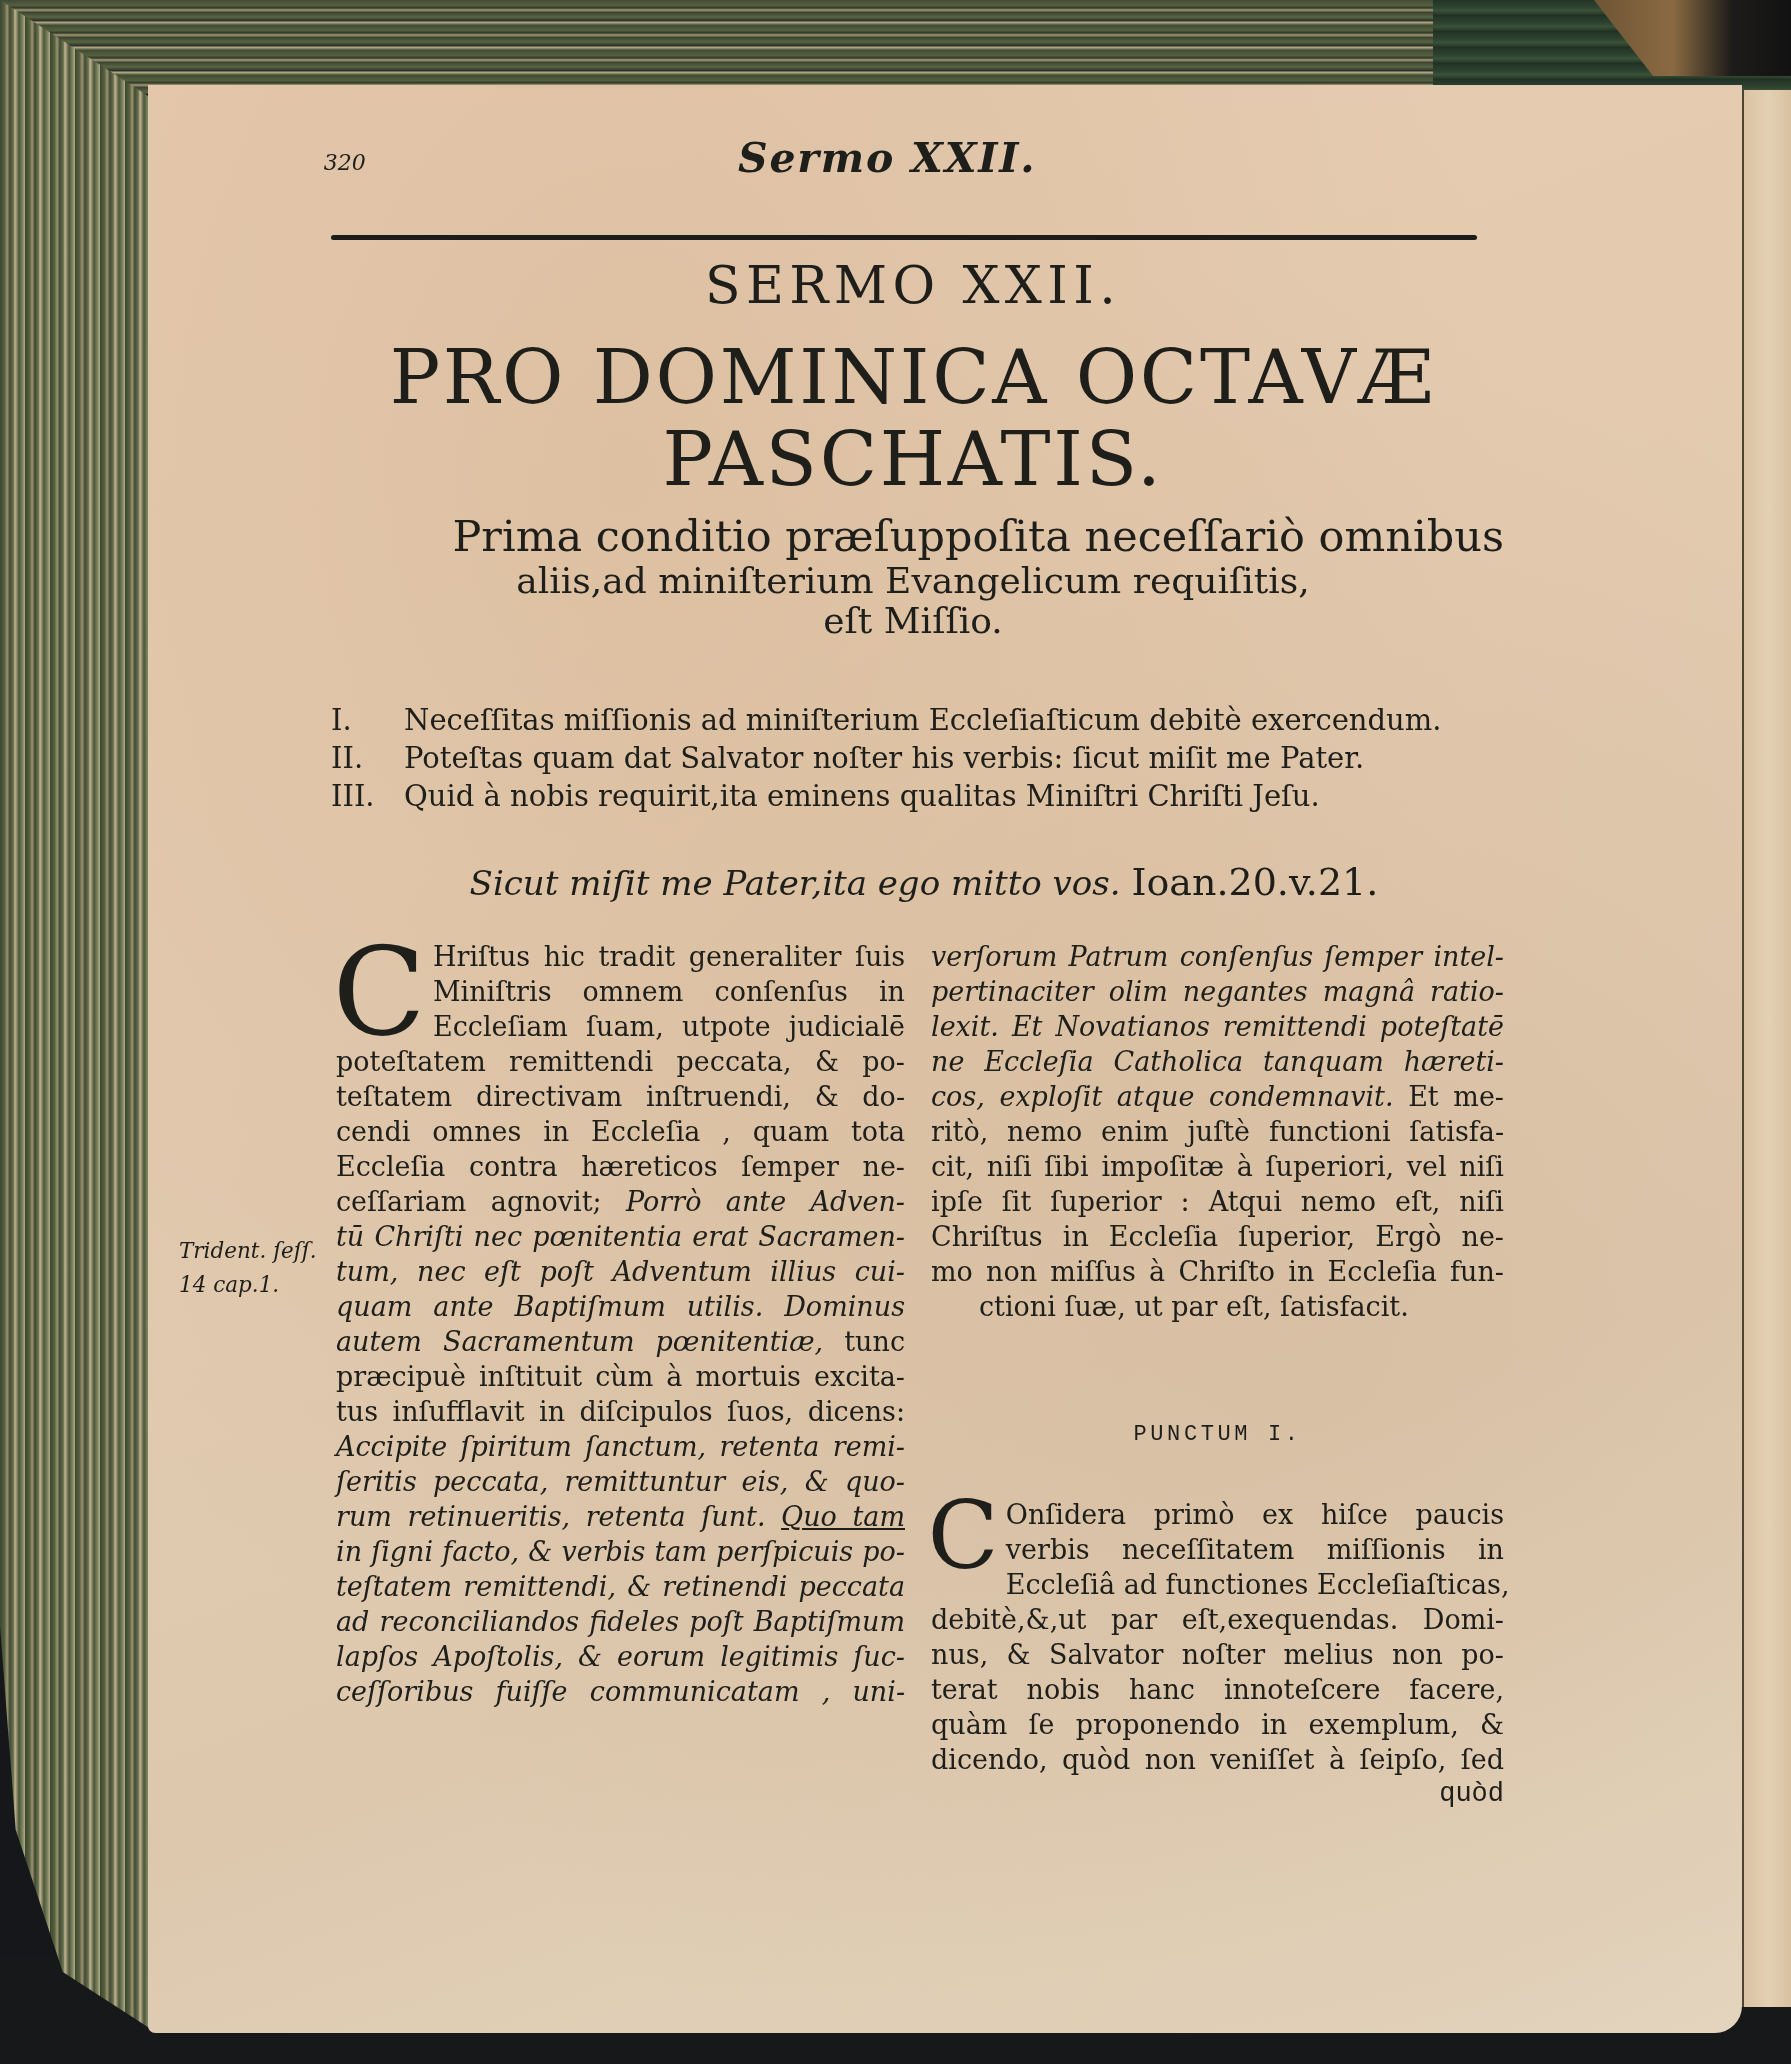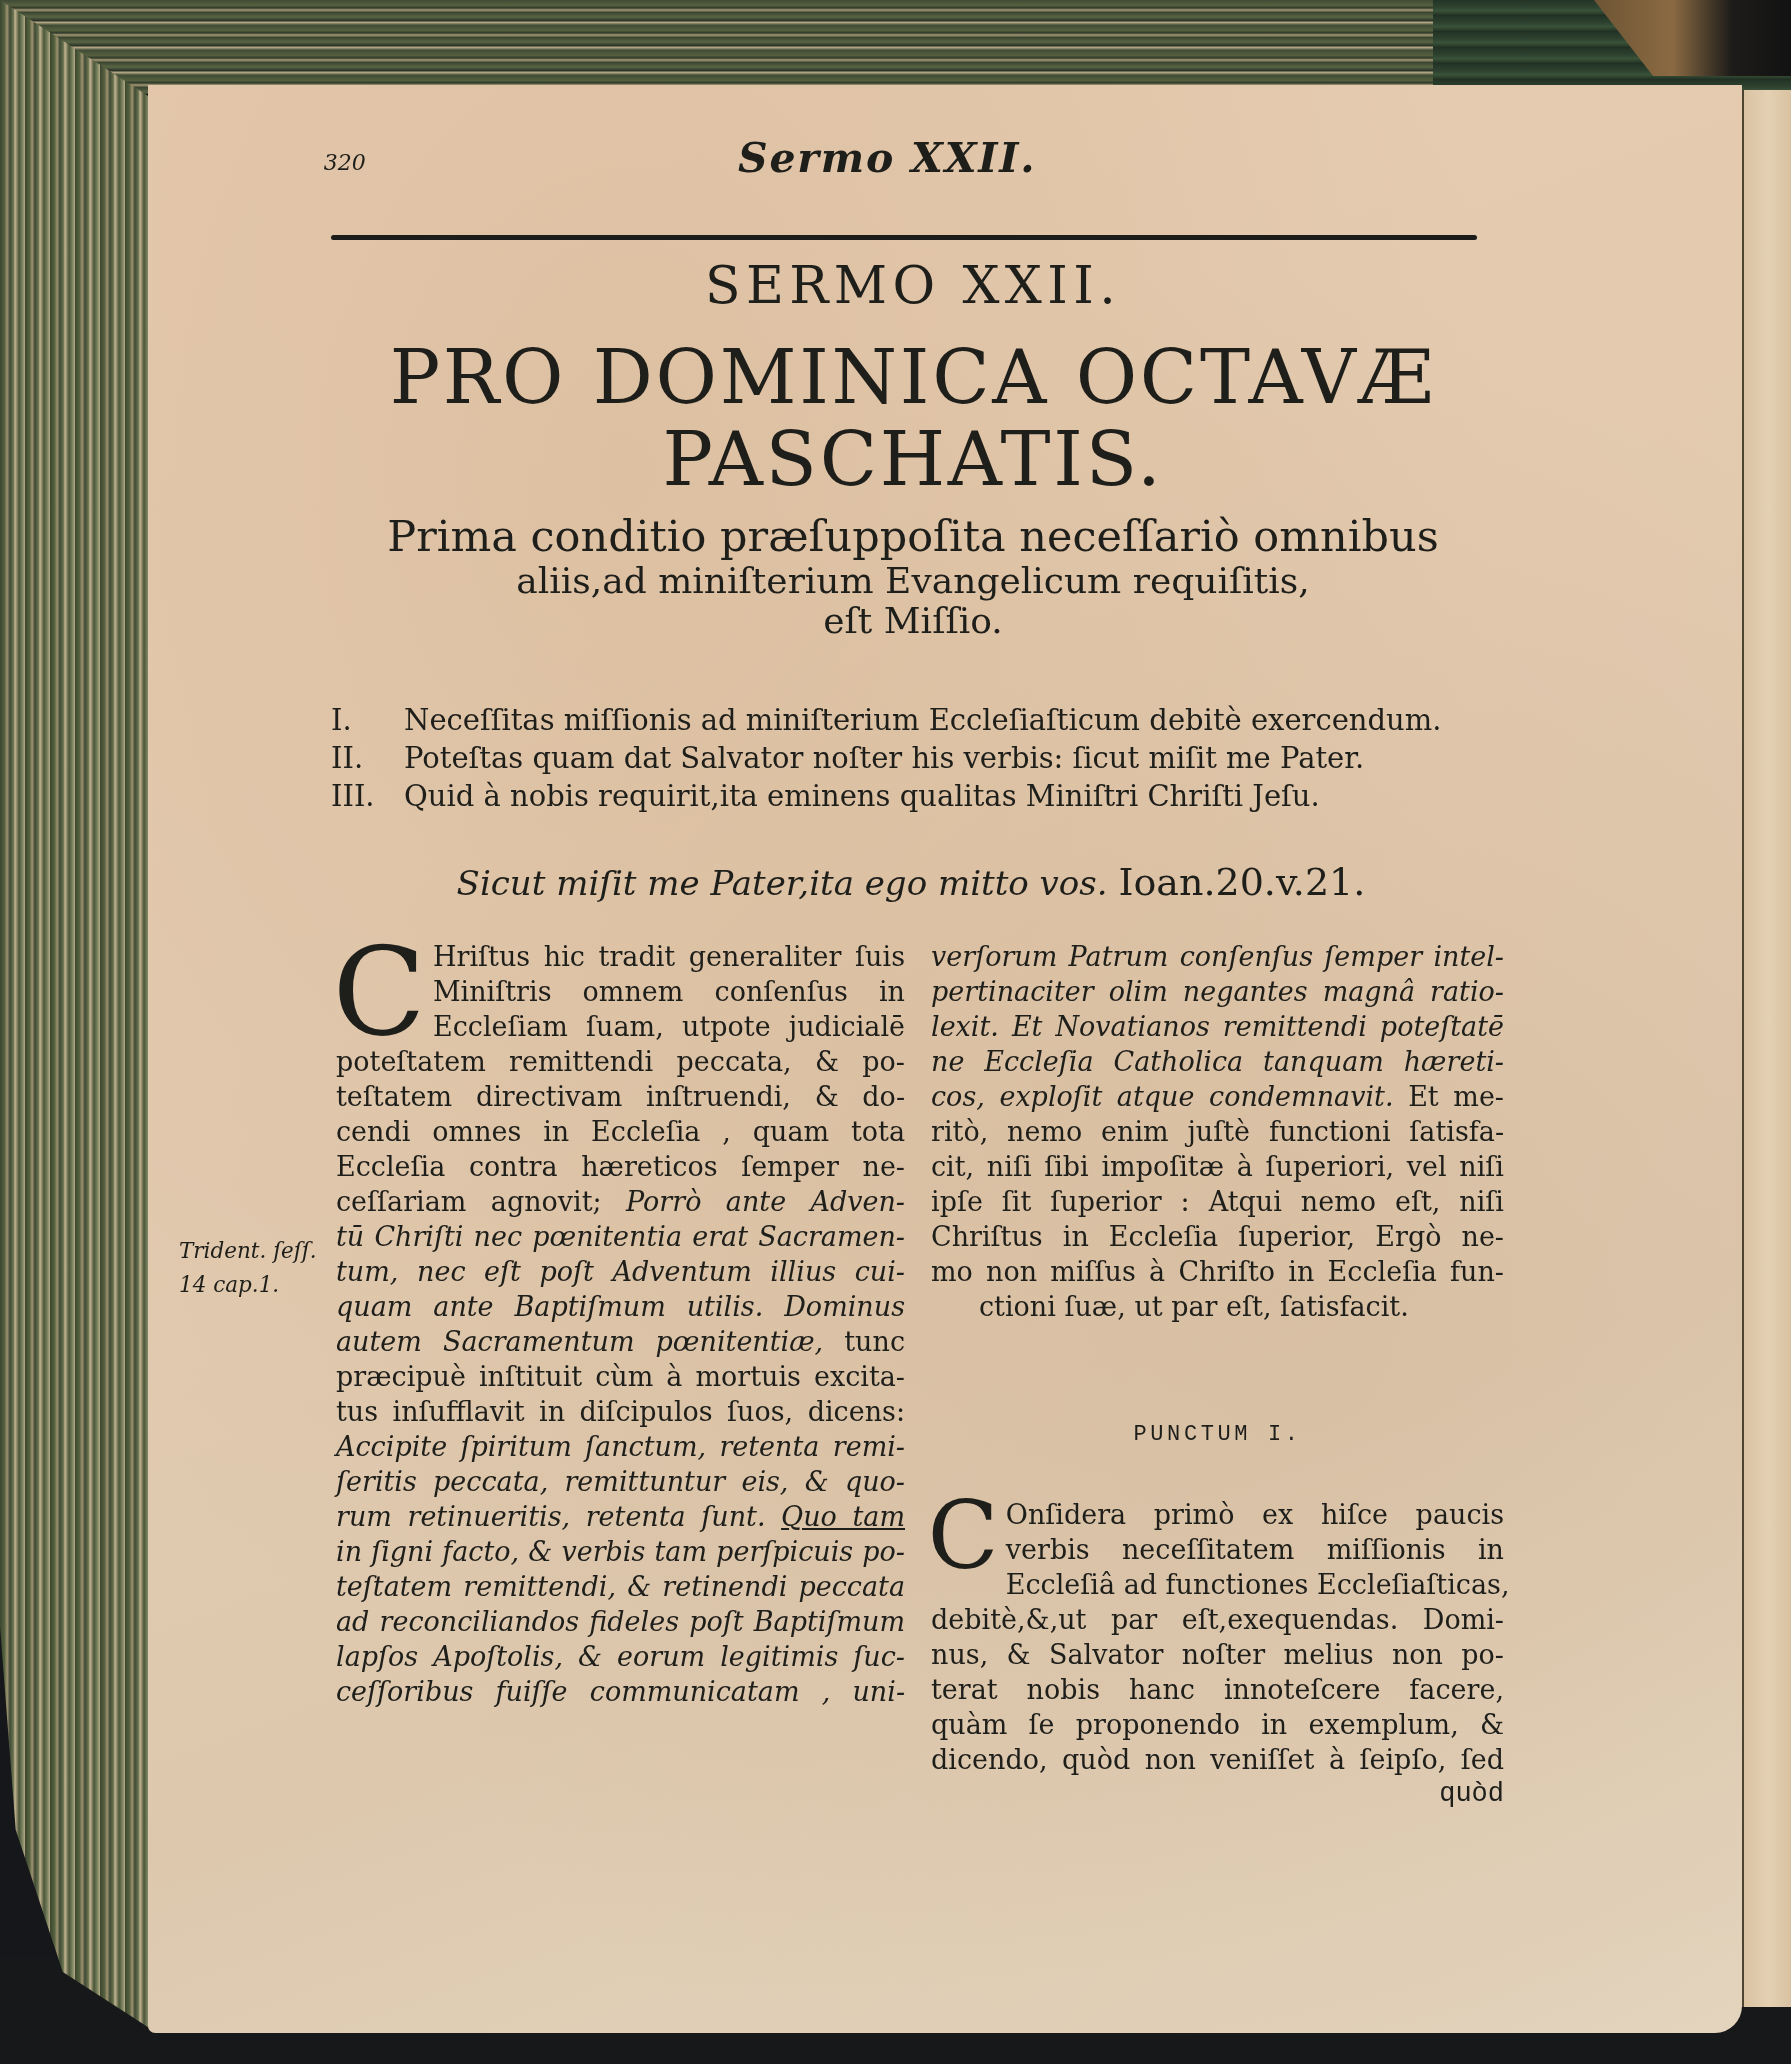--- a/index.html
+++ b/index.html
@@ -48,25 +48,25 @@
   }
   
   .ink { color: #1e1e1a; }
   .running-head { position: absolute; left: 322px; top: 134px; width: 1164px; height: 54px; }
   .page-number { position: absolute; left: 1.8px; top: 16px; font-size: 22px; font-style: italic; }
   .running-title { position: absolute; left: 416px; top: 0; font-size: 41px; font-style: italic; font-weight: bold; letter-spacing: 1.8px; }
   .rule { position: absolute; left: 331px; top: 235px; width: 1146px; height: 5.4px; background: #1c1c1a; border-radius: 2.7px; }
   .sermo-heading { position: absolute; left: 322px; top: 255px; width: 1182px; text-align: center; font-size: 52px; letter-spacing: 5.4px; }
   .main-title { position: absolute; left: 322px; top: 336px; width: 1182px; text-align: center; font-size: 75px; line-height: 82px; letter-spacing: 2.7px; }
   .subtitle { position: absolute; left: 322px; top: 512px; width: 1182px; text-align: center; font-size: 36px; line-height: 40px; }
-  .subtitle .l1 { font-size: 43px; line-height: 49px; display: block; }
+  .subtitle .l1 { font-size: 43px; line-height: 49px; display: block; text-align: right; }
   .points { position: absolute; left: 331px; top: 701px; width: 1164px; font-size: 29px; line-height: 38px; }
   .point { display: flex; }
   .point .num { width: 73px; flex: 0 0 73px; }
-  .epigraph { position: absolute; left: 320px; top: 860px; width: 1182px; text-align: center; font-size: 34px; font-style: italic; }
+  .epigraph { position: absolute; left: 333px; top: 860px; width: 1182px; text-align: center; font-size: 34px; font-style: italic; }
   .epigraph .ref { font-style: normal; font-size: 38px; }
   .col { position: absolute; font-size: 27px; line-height: 35px; text-align: justify; }
   .col-left { left: 336px; top: 939px; width: 569px; }
   .col-right { left: 931px; top: 939px; width: 573px; }
   .line { display: block; white-space: nowrap; text-align-last: justify; }
   .line.last { text-align-last: left; margin-left: 48px; }
   .line.right { text-align: right; text-align-last: right; font-family: Liberation Mono, monospace; }
   .it { font-style: italic; }
   .dropcap { float: left; font-size: 122px; line-height: 99px; margin: 3.6px 7.2px 0 -3.6px; font-family: "DejaVu Serif", serif; }
   .side-note { position: absolute; left: 179px; top: 1234px; width: 152px; font-size: 21.5px; font-style: italic; line-height: 34px; }

